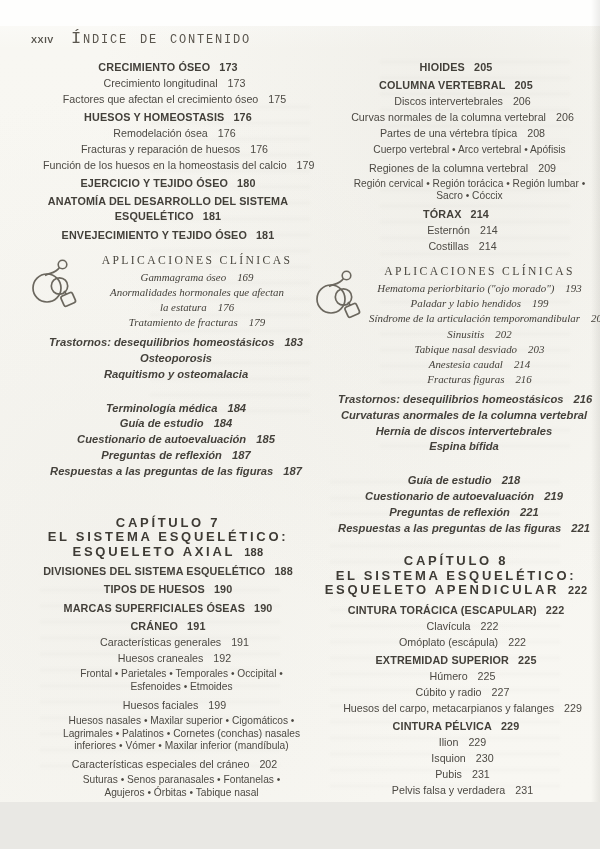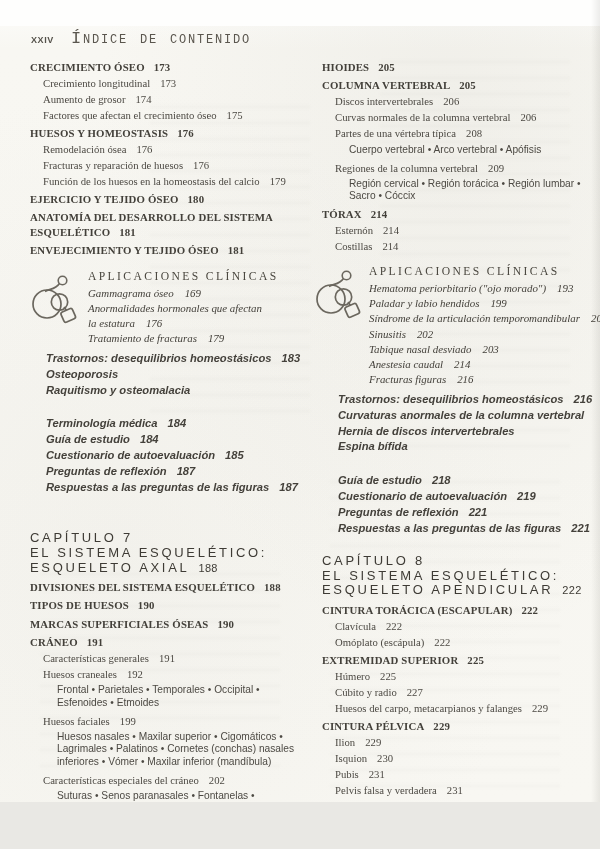--- a/index.html
+++ b/index.html
@@ -4,20 +4,21 @@
 <style>
   html,body{margin:0;padding:0;background:#e9e8e4;}
   .page{
     position:relative;width:600px;height:802px;overflow:hidden;
     background:
       radial-gradient(ellipse at 75% 15%, rgba(205,203,194,0.18), transparent 55%),
       radial-gradient(ellipse at 20% 70%, rgba(205,203,194,0.12), transparent 60%),
       linear-gradient(180deg,#fdfdfb 0%,#f8f7f2 6%,#f7f6f1 55%,#f8f7f2 100%);
     font-family:"Liberation Sans","DejaVu Sans",sans-serif;
     color:#4c4943;
+    text-align:center;
   }
   .page::after{content:"";position:absolute;right:0;top:0;bottom:0;width:9px;
     background:linear-gradient(to left, rgba(80,78,70,0.10), transparent);pointer-events:none;}
   .page::before{content:"";position:absolute;left:0;top:0;right:0;height:26px;
     background:#fefefd;pointer-events:none;}
   
   .bleed{position:absolute;pointer-events:none;opacity:.55;filter:blur(1.5px);
     background:repeating-linear-gradient(0deg, transparent 0 12px, rgba(125,122,112,0.055) 12px 16px);}
   .bleed.b1{left:150px;top:95px;width:160px;height:330px;}
   .bleed.b2{left:380px;top:60px;width:190px;height:400px;}
@@ -27,21 +28,21 @@
   .hdr{position:absolute;left:31px;top:29px;display:flex;align-items:baseline;}
   .folio{font-size:9px;font-weight:700;letter-spacing:.6px;color:#55524b;}
   .hdr-title{font-family:Liberation Mono, monospace;font-variant:small-caps;
     font-size:17px;letter-spacing:1.8px;color:#5a564e;margin-left:17px;}
 
   .col{position:absolute;top:57px;}
   .col-left{left:30px;width:276px;}
   .col-right{left:322px;width:268px;}
 
   .line{white-space:nowrap;}
-  .entry{margin:1px 0;font-family:Liberation Serif, serif;}
+  .entry{margin:1px 0;}
   .e1{font-weight:700;font-size:10.8px;line-height:15.2px;letter-spacing:.15px;color:#43403a;margin-top:3px;}
   .e2{font-size:10.7px;line-height:14.9px;padding-left:13px;color:#4c4943;}
   .pg{margin-left:9px;}
   .e2 .pg{margin-left:10px;}
 
   .bullets{font-size:10.2px;line-height:12.4px;padding-left:27px;
     margin:2.5px 0 4.5px;color:#4c4943;}
 
   .clinical{position:relative;margin:11px 0 5px;padding-left:58px;min-height:58px;}
   .col-right .clinical{padding-left:47px;}
@@ -51,21 +52,21 @@
     letter-spacing:2.4px;color:#4a473f;margin-bottom:3px;white-space:nowrap;}
   .clin-entry{font-family:"Liberation Serif","DejaVu Serif",serif;font-style:italic;
     font-size:10.9px;line-height:15.1px;color:#44413b;}
   .clin-entry .pg{margin-left:11px;}
 
   .bi-group{margin-top:5px;margin-left:16px;}
   .bi{font-weight:700;font-style:italic;font-size:11.2px;line-height:15.8px;color:#44413b;}
   .bi .pg{margin-left:10px;}
 
   .chapter{margin:4px 0 5px;}
-  .ch-line{font-weight:400;font-size:13px;letter-spacing:2.7px;line-height:14.6px;
+  .ch-line{font-weight:700;font-size:13px;letter-spacing:2.7px;line-height:14.6px;
     color:#3e3b35;white-space:nowrap;}
   .ch-page{font-size:11px;letter-spacing:.3px;margin-left:9px;}
   .gb-m{margin-top:18px;}
   .gb-l{margin-top:36px;}
 </style>
 </head>
 <body>
 
 <div class="page">
   <div class="bleed b1"></div>
@@ -77,23 +78,20 @@
     <span class="folio">XXIV</span>
     <span class="hdr-title">Índice de contenido</span>
   </div>
 
   <div class="col col-left" id="col-left">
       <div class="entry e1">
         <div class="line"><span class="t">CRECIMIENTO ÓSEO</span><span class="pg">173</span></div>
       </div>
       <div class="entry e2">
         <div class="line"><span class="t">Crecimiento longitudinal</span><span class="pg">173</span></div>
-      </div>
-      <div class="entry e2">
-        <div class="line"><span class="t">Aumento de grosor</span><span class="pg">174</span></div>
       </div>
       <div class="entry e2">
         <div class="line"><span class="t">Factores que afectan el crecimiento óseo</span><span class="pg">175</span></div>
       </div>
       <div class="entry e1">
         <div class="line"><span class="t">HUESOS Y HOMEOSTASIS</span><span class="pg">176</span></div>
       </div>
       <div class="entry e2">
         <div class="line"><span class="t">Remodelación ósea</span><span class="pg">176</span></div>
       </div>

